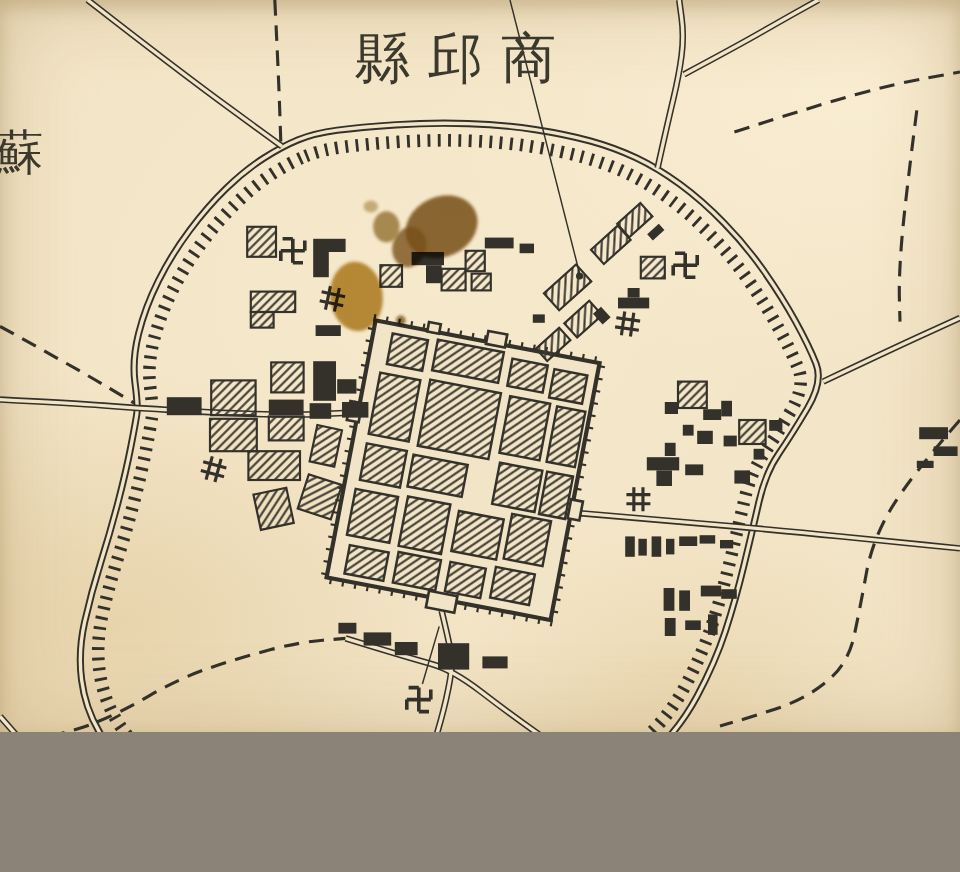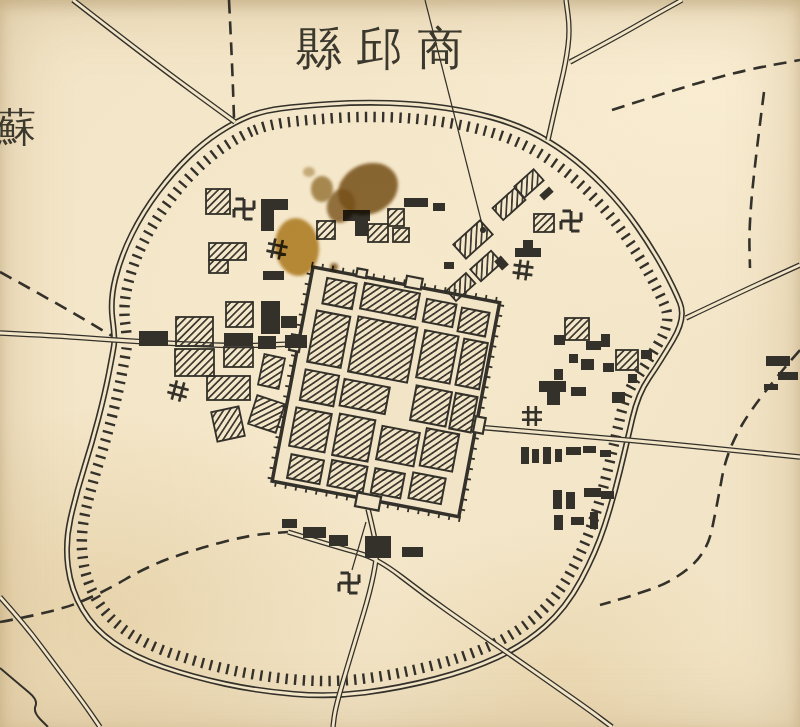--- a/index.html
+++ b/index.html
@@ -1,17 +1,17 @@
 <!DOCTYPE html>
 <html><head>
 <meta charset="utf-8">
 <style>
   html,body{margin:0;padding:0;background:#8b8378;}
   .stage{
-    position:relative;width:800px;height:727px;overflow:hidden;
+    position:relative;width:800px;height:610px;overflow:hidden;
     background:
       radial-gradient(ellipse 420px 300px at 12% 85%, rgba(222,198,150,.55) 0%, rgba(222,198,150,0) 70%),
       radial-gradient(ellipse 500px 360px at 88% 12%, rgba(250,238,212,.8) 0%, rgba(250,238,212,0) 70%),
       radial-gradient(ellipse 600px 500px at 45% 40%, rgba(247,233,204,.9) 0%, rgba(247,233,204,0) 75%),
       radial-gradient(ellipse 300px 200px at 70% 92%, rgba(228,206,160,.5) 0%, rgba(228,206,160,0) 70%),
       #f2e4c6;
     box-shadow: inset 0 0 70px rgba(150,110,50,.28), inset 0 6px 14px rgba(120,90,40,.25);
   }
   svg{display:block;}
   .title-text{

